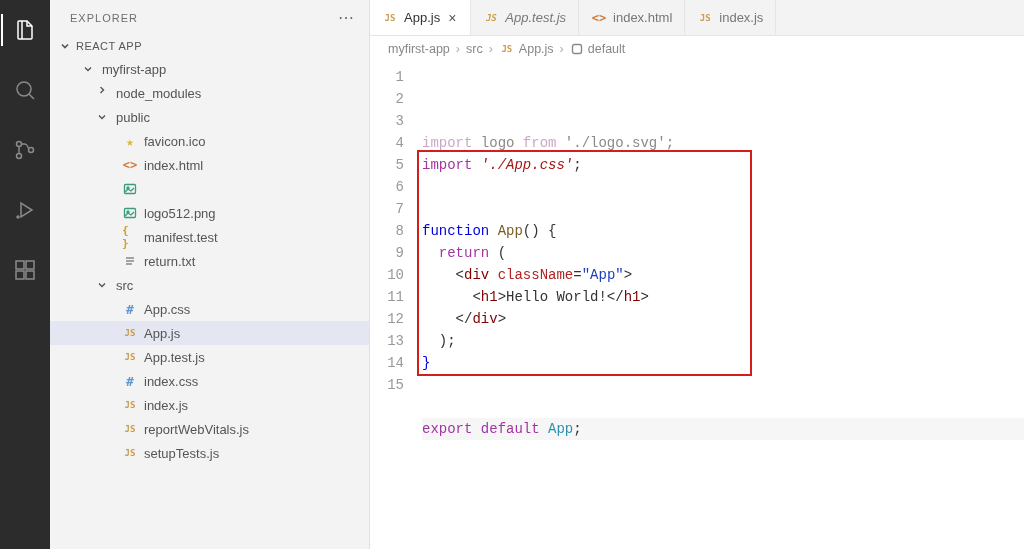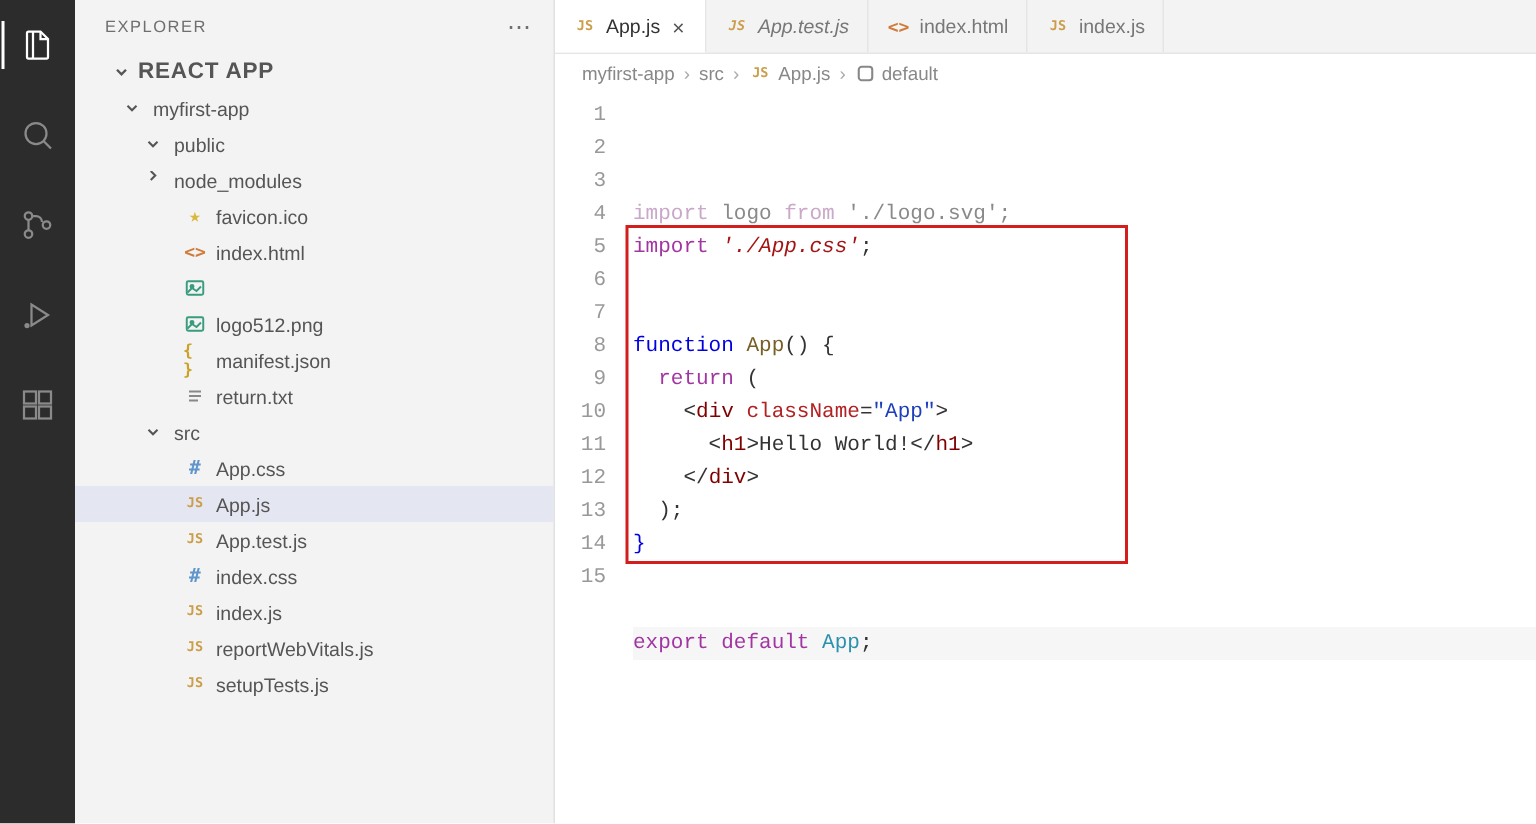--- a/index.html
+++ b/index.html
@@ -64,23 +64,23 @@
     padding: 0 14px 0 20px;
     font-size: 11px;
     letter-spacing: 1px;
     color: #6f6f6f;
   }
   .sidebar-header .ellipsis { font-size: 16px; color: #6f6f6f; cursor: pointer; }
   .section-title {
     display: flex;
     align-items: center;
     gap: 4px;
-    padding: 4px 24px;
-    font-weight: 700;
-    font-size: 15px;
+    padding: 4px 8px;
+    font-weight: 400;
+    font-size: 11px;
     color: #555;
     letter-spacing: 0.5px;
     cursor: pointer;
   }
   .chev {
     width: 14px; height: 14px;
     display: inline-flex; align-items: center; justify-content: center;
   }
   .chev svg { stroke: #555; fill: none; stroke-width: 1.6; }
   .tree {
@@ -274,33 +274,33 @@
           <svg width="12" height="12" viewBox="0 0 12 12" style="stroke:#555;fill:none;stroke-width:1.4">
             <path d="M3 4.5l3 3 3-3"></path>
           </svg>
         </span>
         <span class="label">myfirst-app</span>
       </div>
       <div class="row">
         <span class="pad" style="width: 38px;"></span>
         <span class="file-icon ic-folder">
           <svg width="12" height="12" viewBox="0 0 12 12" style="stroke:#555;fill:none;stroke-width:1.4">
-            <path d="M3 4.5l3 3 3-3"></path>
-          </svg>
-        </span>
-        <span class="label">public</span>
+            <path d="M4.5 3l3 3 3-3" transform="rotate(-90 6 4.5)"></path>
+          </svg>
+        </span>
+        <span class="label">node_modules</span>
       </div>
       <div class="row">
         <span class="pad" style="width: 38px;"></span>
         <span class="file-icon ic-folder">
           <svg width="12" height="12" viewBox="0 0 12 12" style="stroke:#555;fill:none;stroke-width:1.4">
-            <path d="M4.5 3l3 3 3-3" transform="rotate(-90 6 4.5)"></path>
-          </svg>
-        </span>
-        <span class="label">node_modules</span>
+            <path d="M3 4.5l3 3 3-3"></path>
+          </svg>
+        </span>
+        <span class="label">public</span>
       </div>
       <div class="row">
         <span class="pad" style="width: 66px;"></span>
         <span class="file-icon ic-star">★</span>
         <span class="label">favicon.ico</span>
       </div>
       <div class="row">
         <span class="pad" style="width: 66px;"></span>
         <span class="file-icon ic-html">&lt;&gt;</span>
         <span class="label">index.html</span>
@@ -322,21 +322,21 @@
             <rect x="1.5" y="2.5" width="11" height="9" rx="1"></rect>
             <circle cx="5" cy="6" r="1" fill="#3a9c7e"></circle>
             <path d="M2 10l3-3 3 2 3-3"></path>
           </svg>
         </span>
         <span class="label">logo512.png</span>
       </div>
       <div class="row">
         <span class="pad" style="width: 66px;"></span>
         <span class="file-icon ic-json">{ }</span>
-        <span class="label">manifest.json</span>
+        <span class="label">manifest.test</span>
       </div>
       <div class="row">
         <span class="pad" style="width: 66px;"></span>
         <span class="file-icon ic-txt">
           <svg width="14" height="14" viewBox="0 0 14 14" style="stroke:#888;fill:none;stroke-width:1.3">
             <path d="M3 4h8M3 7h8M3 10h6"></path>
           </svg>
         </span>
         <span class="label">return.txt</span>
       </div>

